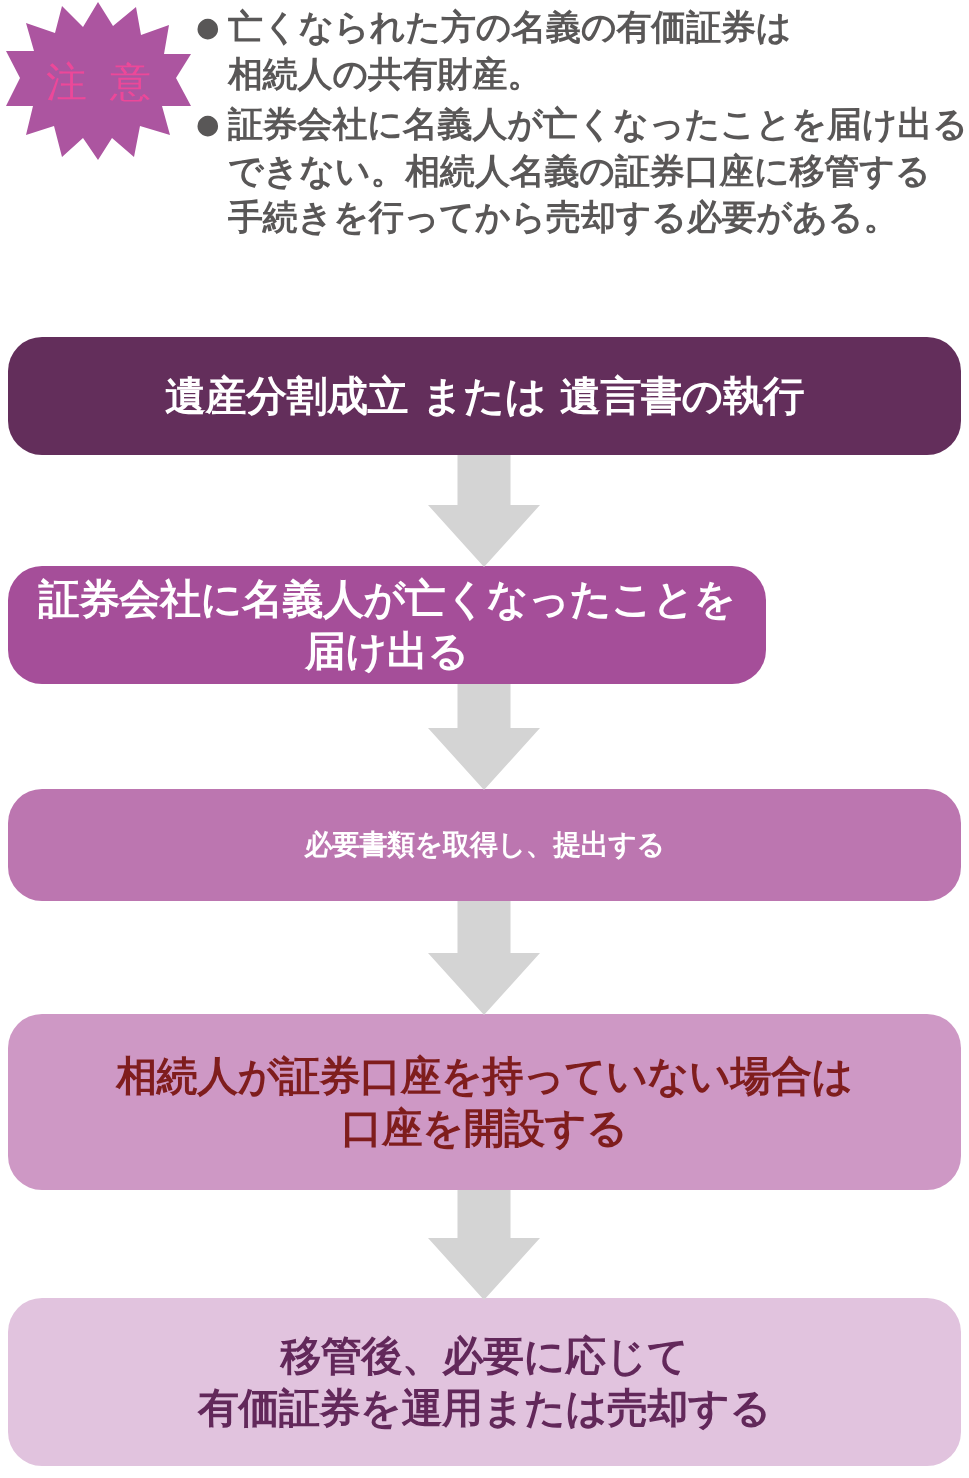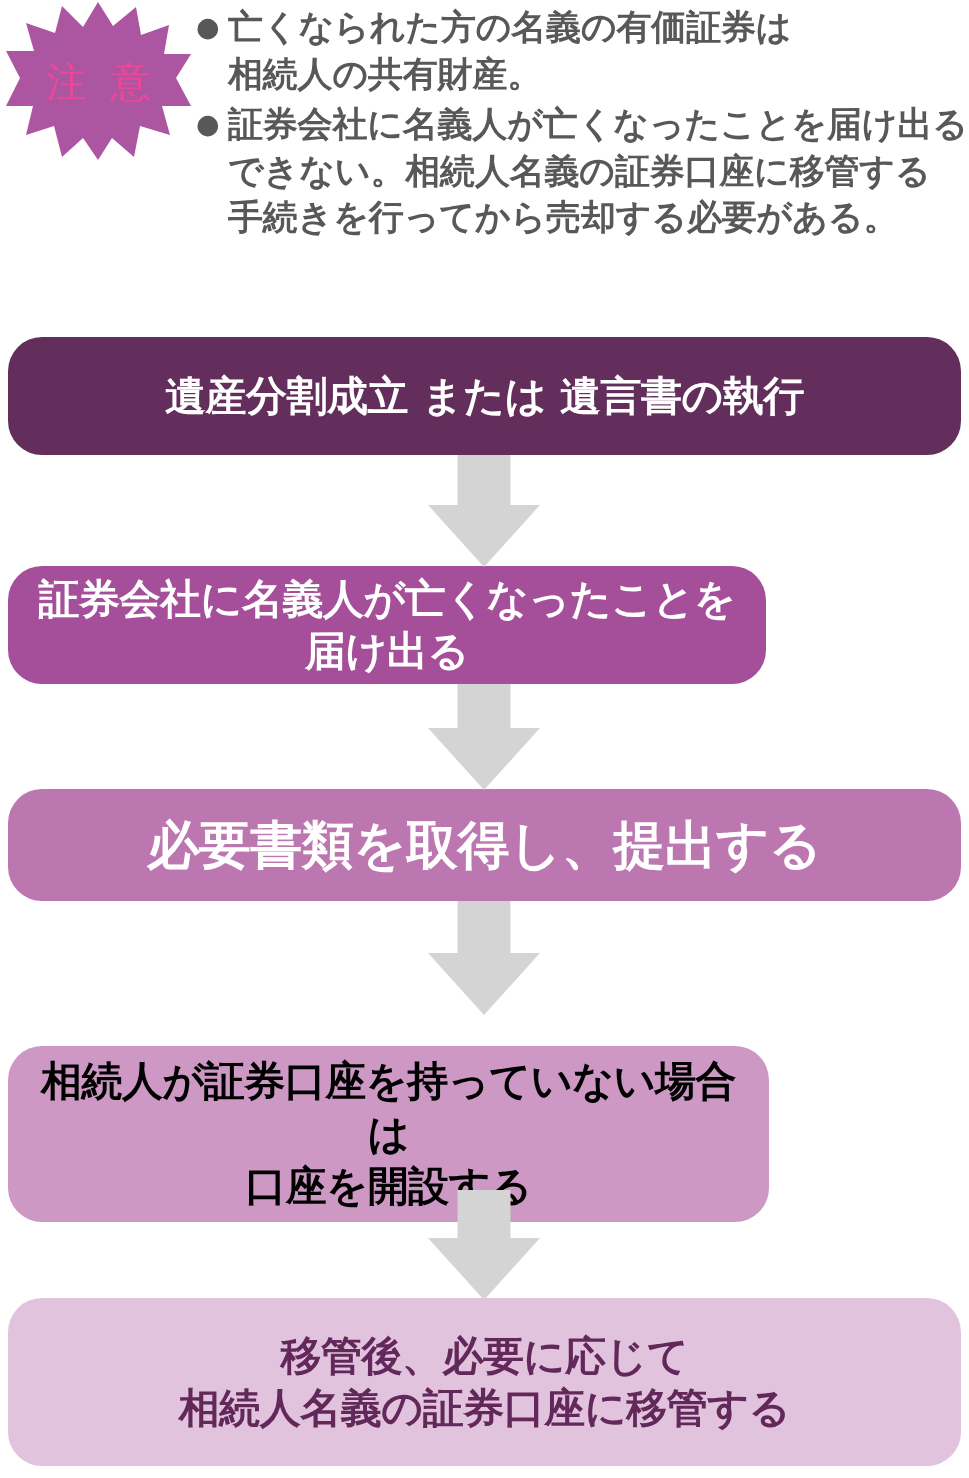--- a/index.html
+++ b/index.html
@@ -146,25 +146,25 @@
 できない。相続人名義の証券口座に移管する
 手続きを行ってから売却する必要がある。</span>
     </div>
   </div>
 
 </div>
 
 <div id="flow">
     <div class="flow-box" style="left: 8px; top: 337px; width: 953px; height: 118px; background: rgb(99, 46, 91); color: rgb(255, 255, 255); font-size: 41px;"><span>遺産分割成立 または 遺言書の執行</span></div>
     <div class="flow-box" style="left: 8px; top: 566px; width: 758px; height: 118px; background: rgb(165, 78, 153); color: rgb(255, 255, 255); font-size: 41px;"><span>証券会社に名義人が亡くなったことを届け出る</span></div>
-    <div class="flow-box" style="left: 8px; top: 789px; width: 953px; height: 112px; background: rgb(188, 118, 176); color: rgb(255, 255, 255); font-size: 52px;"><span>必要書類を取得し、提出する</span></div>
-    <div class="flow-box" style="left: 8px; top: 1014px; width: 761px; height: 176px; background: rgb(206, 152, 197); color: #000000; font-size: 41px; margin-top: 32px;"><span>相続人が証券口座を持っていない場合は
+    <div class="flow-box" style="left: 8px; top: 789px; width: 953px; height: 112px; background: rgb(188, 118, 176); color: rgb(255, 255, 255); font-size: 28px;"><span>必要書類を取得し、提出する</span></div>
+    <div class="flow-box" style="left: 8px; top: 1014px; width: 953px; height: 176px; background: rgb(206, 152, 197); color: #7f1d1d; font-size: 41px;"><span>相続人が証券口座を持っていない場合は
 口座を開設する</span></div>
     <div class="flow-box" style="left: 8px; top: 1298px; width: 953px; height: 168px; background: rgb(225, 195, 222); color: rgb(98, 40, 90); font-size: 41px;"><span>移管後、必要に応じて
-相続人名義の証券口座に移管する</span></div>
+有価証券を運用または売却する</span></div>
     <div class="flow-arrow" style="left: 428px; top: 455px; width: 112px; height: 112px;">
       <svg width="112" height="112" viewBox="0 0 112 112" xmlns="http://www.w3.org/2000/svg">
         <polygon points="29.5,0 82.5,0 82.5,50 112,50 56,112 0,50 29.5,50" fill="#D4D4D4"></polygon>
       </svg>
     </div>
     <div class="flow-arrow" style="left: 428px; top: 684px; width: 112px; height: 106px;">
       <svg width="112" height="106" viewBox="0 0 112 106" xmlns="http://www.w3.org/2000/svg">
         <polygon points="29.5,0 82.5,0 82.5,44 112,44 56,106 0,44 29.5,44" fill="#D4D4D4"></polygon>
       </svg>
     </div>

